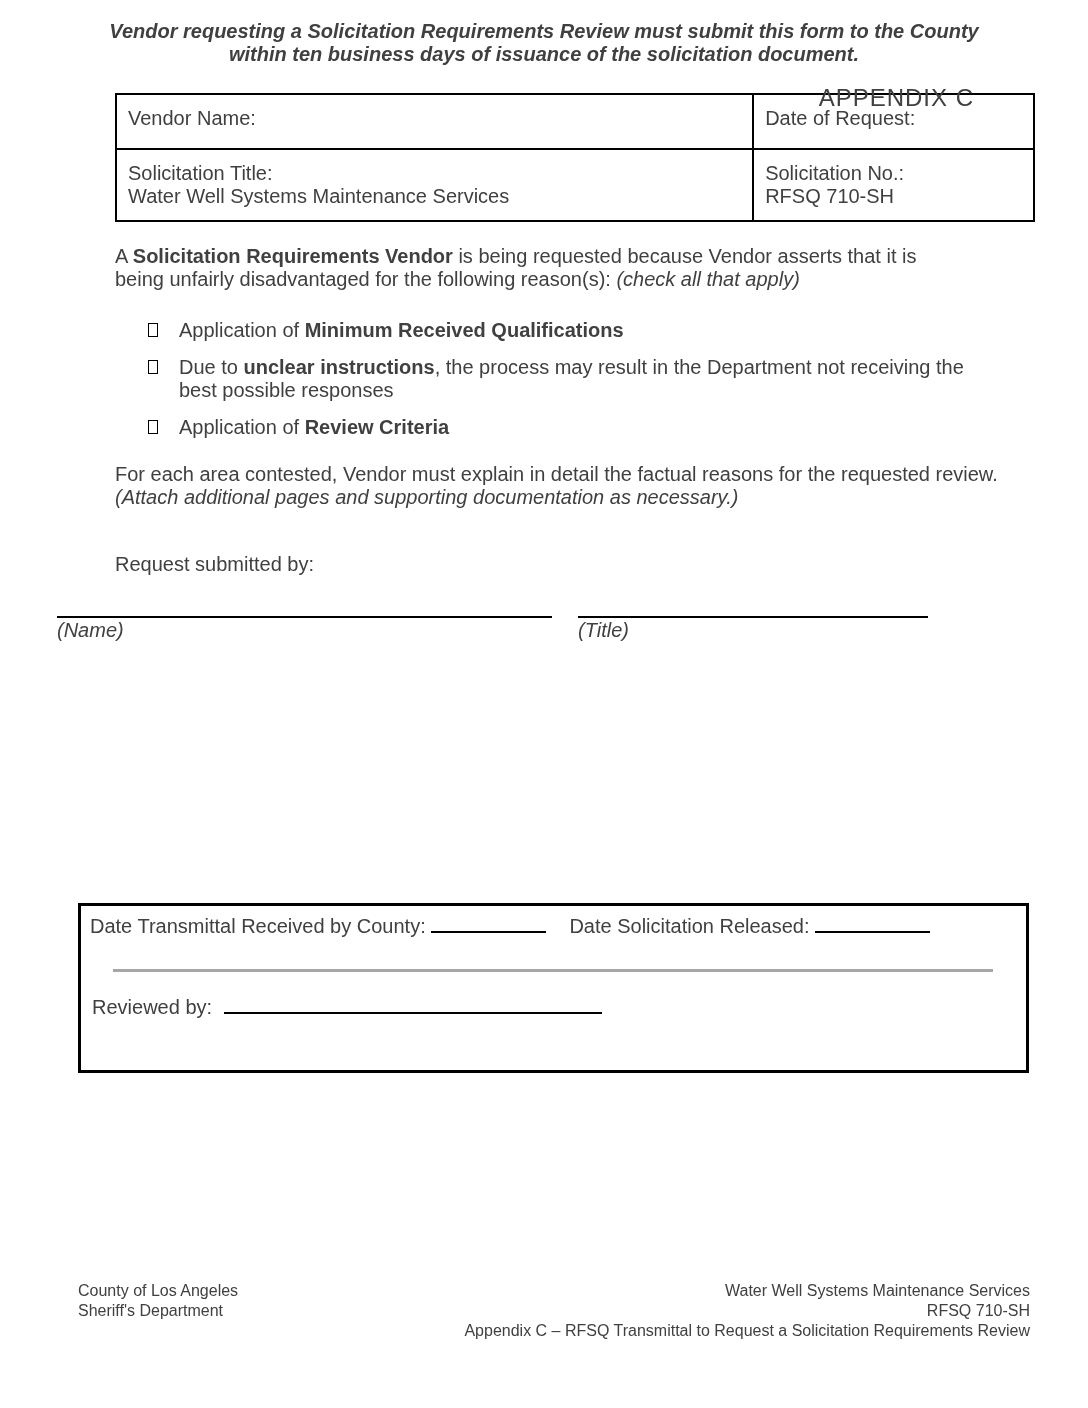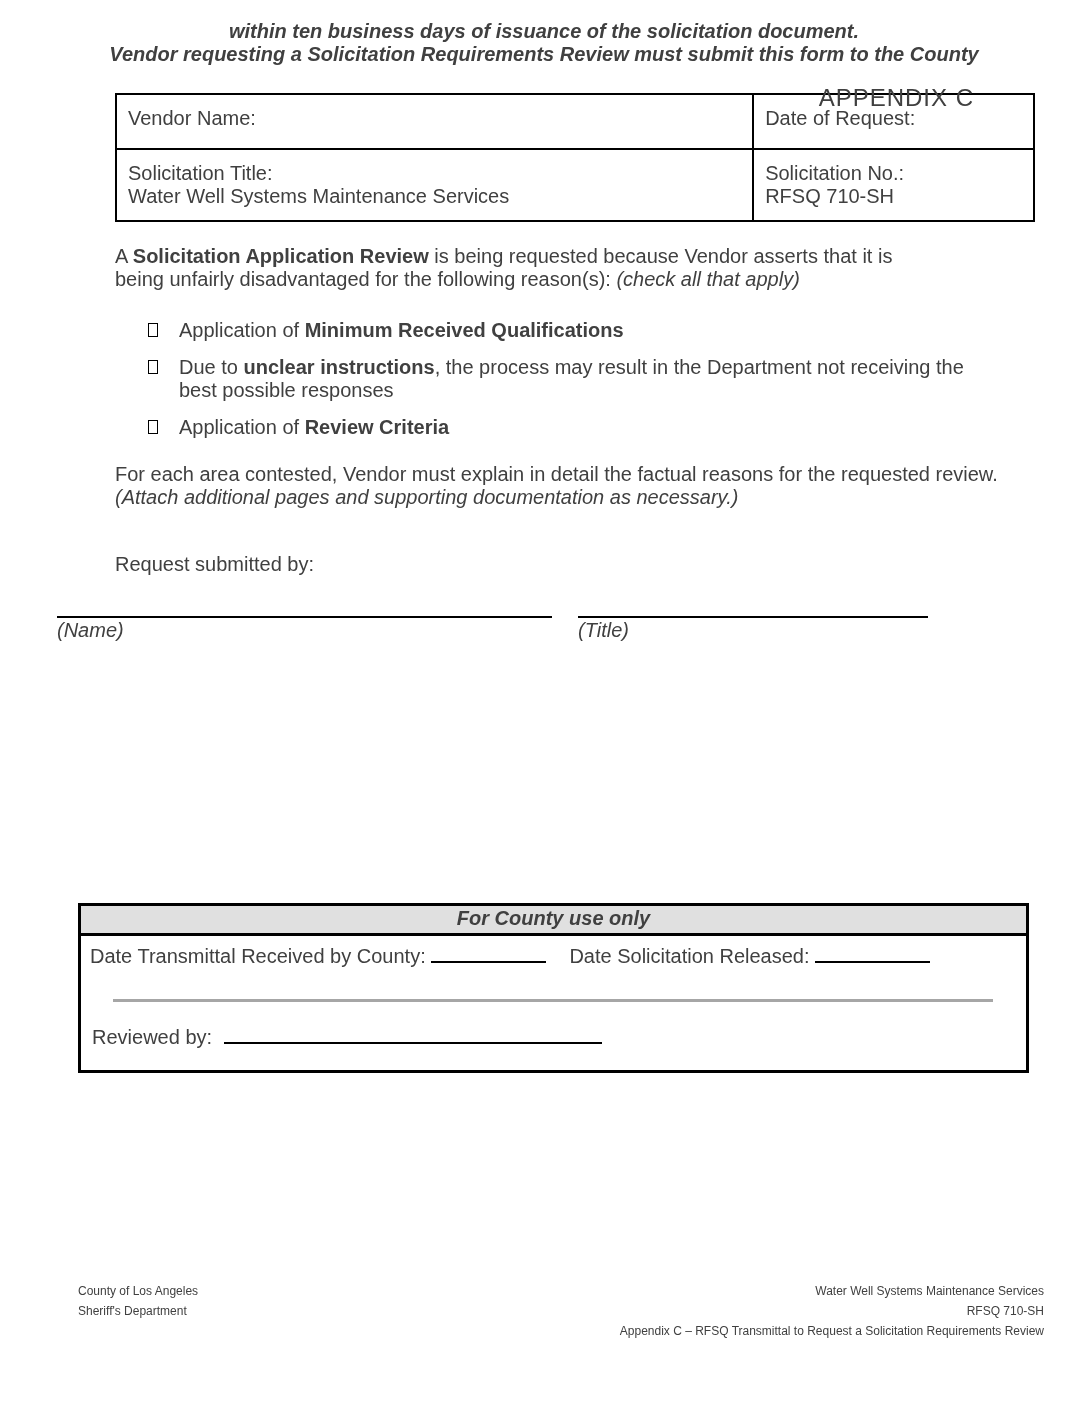--- a/index.html
+++ b/index.html
@@ -75,37 +75,37 @@
   .fill-gap { display:inline-block; width:12px; }
   .county-divider {
     margin:31px auto 0 auto; width:880px; height:3px; background:#a6a6a6;
   }
   .reviewed-row { margin:24px 0 0 2px; line-height:23px; }
   .reviewed-line {
     display:inline-block; width:378px; height:18px;
     border-bottom:2px solid #000; vertical-align:baseline; margin-left:6px;
   }
   .footer {
-    position:absolute; top:1281px; left:78px; right:44px;
+    position:absolute; top:1281px; left:78px; right:58px;
     display:flex; justify-content:space-between;
-    font-size:12px; line-height:20px;
+    font-size:16px; line-height:20px;
   }
   .footer-right { text-align:right; }
 </style>
 </head>
 <body>
 
 <div class="page">
 
   <div class="appendix">APPENDIX C</div>
 
 
   <div class="notice">
+    <div>Vendor requesting a Solicitation Requirements Review must submit this form to the County</div>
     <div>within ten business days of issuance of the solicitation document.</div>
-    <div>Vendor requesting a Solicitation Requirements Review must submit this form to the County</div>
   </div>
 
   <table class="info-table">
     <tbody>
         <tr class="row-tall">
       <td class="col-left">
         <span>Vendor Name:</span>
       </td>
       <td class="col-right">
         <span>Date of Request:</span>
@@ -118,21 +118,21 @@
       </td>
       <td class="col-right">
         <div>Solicitation No.:</div>
         <div>RFSQ 710-SH</div>
       </td>
     </tr>
   </tbody>
     </table>
 
   <div class="intro">
-    <span>A </span><span class="bold">Solicitation Application Review</span><span> is being requested because Vendor asserts that it is being unfairly disadvantaged for the following reason(s): </span><span class="italic">(check all that apply)</span>
+    <span>A </span><span class="bold">Solicitation Requirements Vendor</span><span> is being requested because Vendor asserts that it is being unfairly disadvantaged for the following reason(s): </span><span class="italic">(check all that apply)</span>
   </div>
 
   <div class="checklist">
     <div class="check-item">
       <span class="checkbox"></span>
       <span class="check-text"><span>Application of </span><span class="bold">Minimum Received Qualifications</span><span></span></span>
     </div>
     <div class="check-item">
       <span class="checkbox"></span>
       <span class="check-text"><span>Due to </span><span class="bold">unclear instructions</span><span>, the process may result in the Department not receiving the best possible responses</span></span>
@@ -155,21 +155,20 @@
       <div class="sig-line"></div>
       <div class="sig-label">(Name)</div>
     </div>
     <div class="sig-col-title">
       <div class="sig-line"></div>
       <div class="sig-label">(Title)</div>
     </div>
   </div>
 
   <div class="county-box">
-    <div class="county-header">For County use only</div>
     <div class="county-body">
       <div class="county-line1">
         <span>Date Transmittal Received by County:</span>
         <span class="fill-line"></span>
         <span class="fill-gap"></span>
         <span>Date Solicitation Released:</span>
         <span class="fill-line"></span>
       </div>
       <div class="county-divider"></div>
       <div class="reviewed-row">

